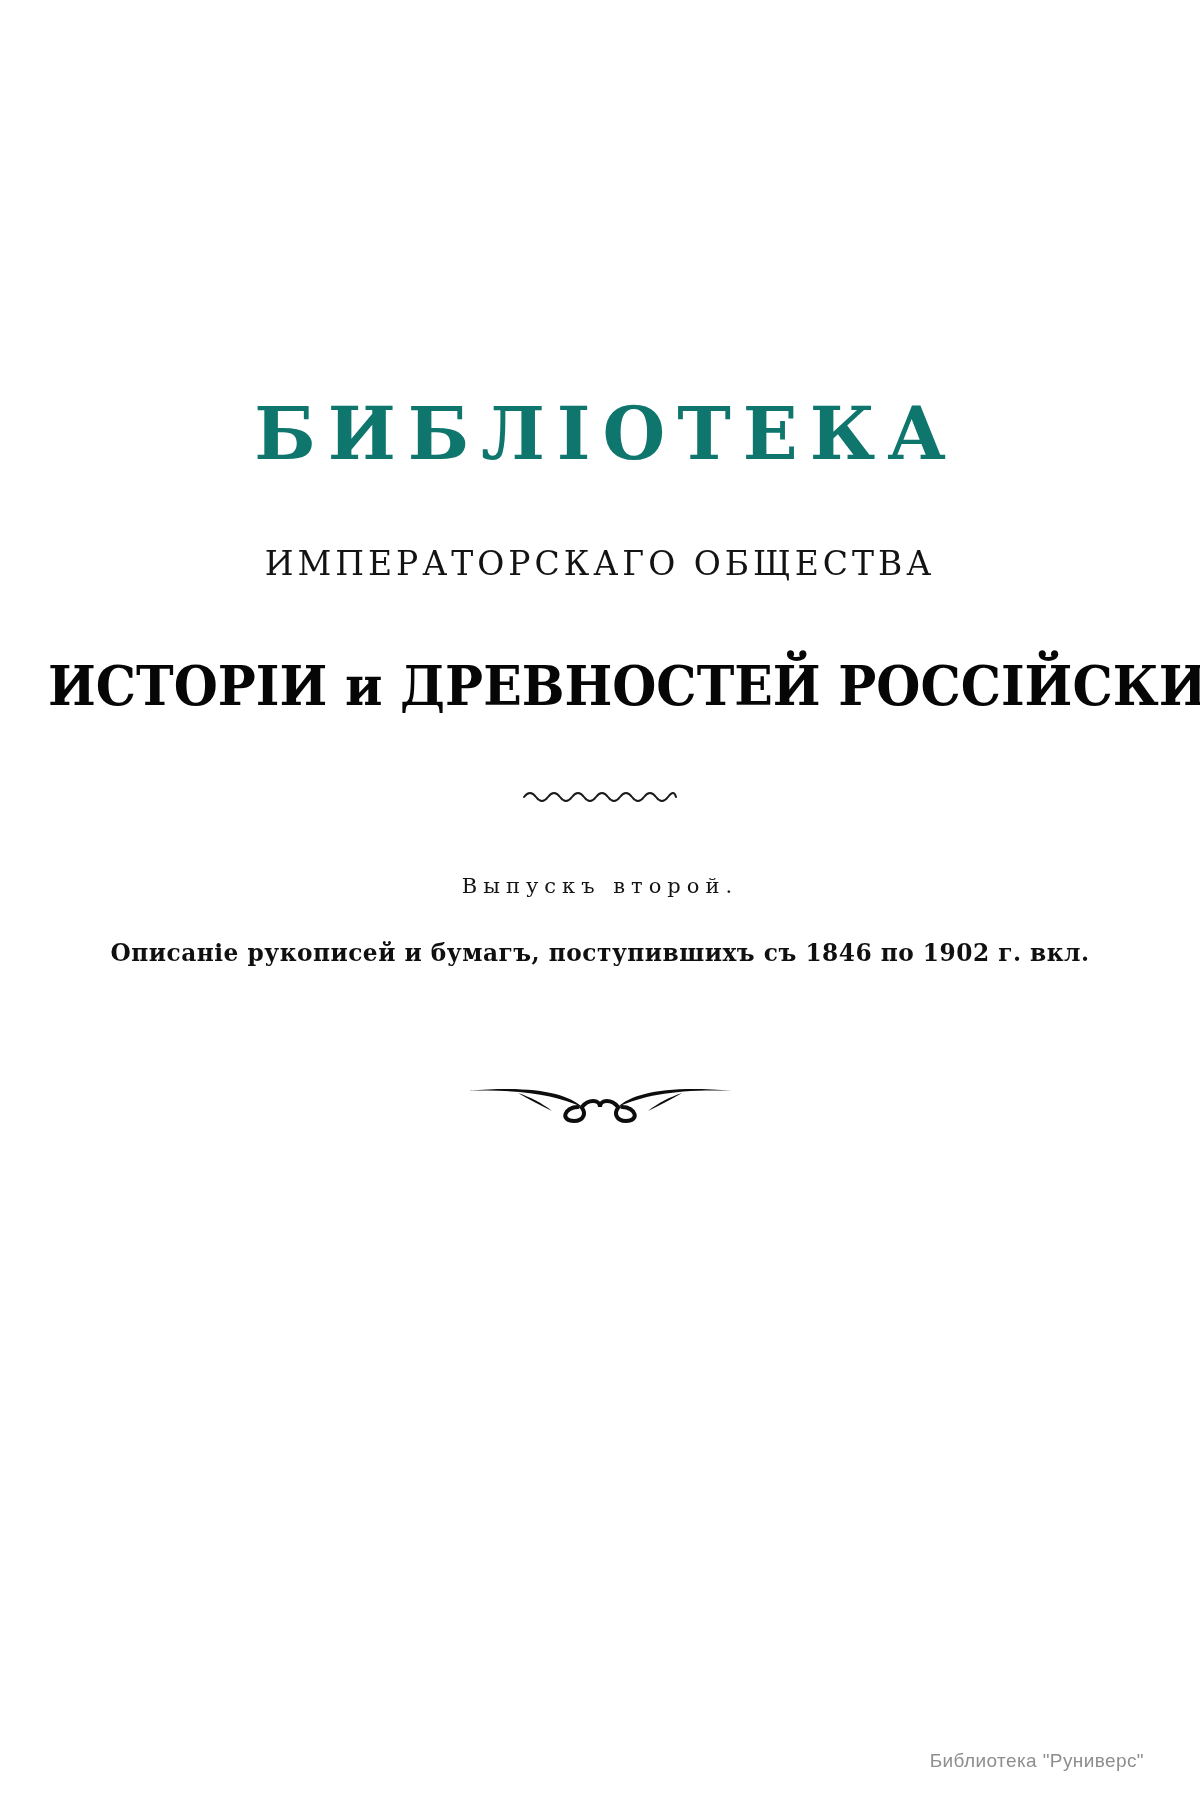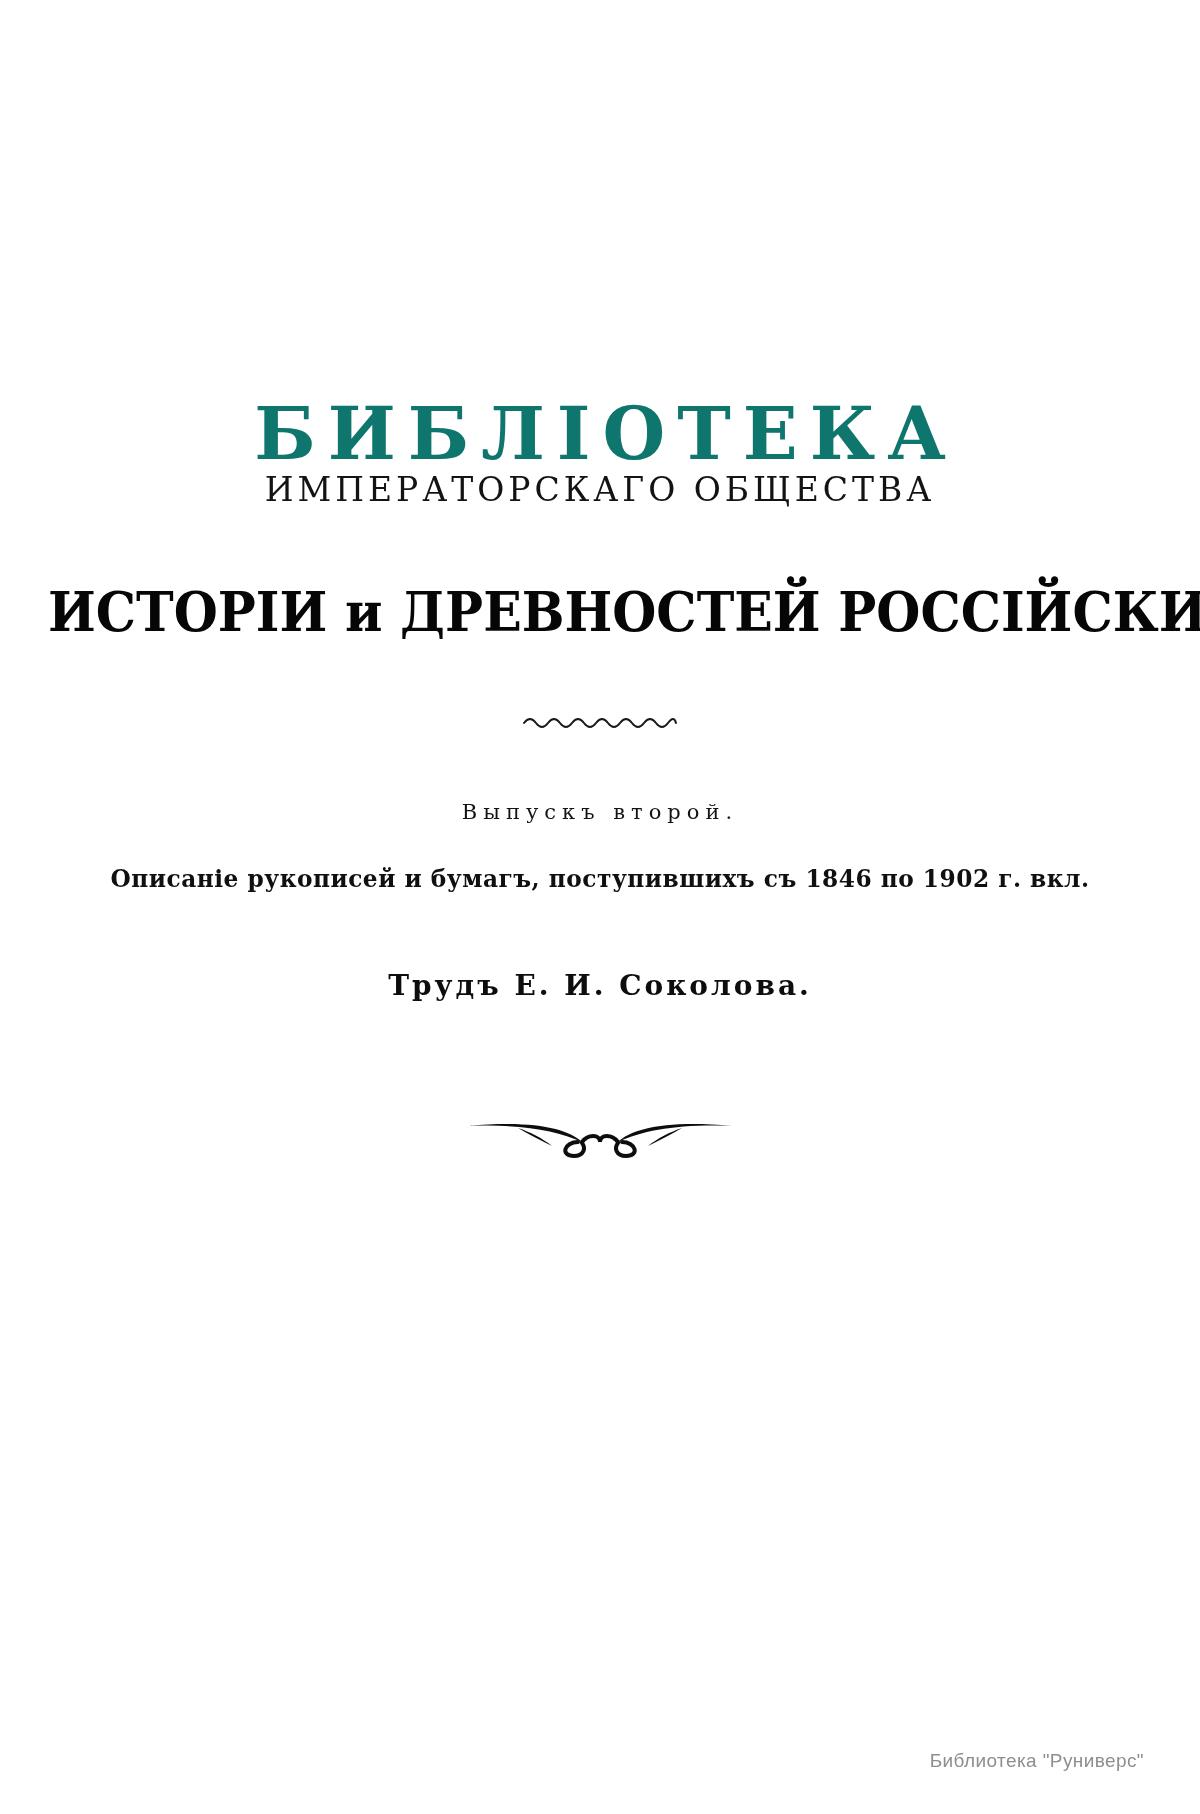--- a/index.html
+++ b/index.html
@@ -44,20 +44,21 @@
     font-weight: bold;
     font-size: 72px;
     letter-spacing: 12px;
     line-height: 1;
     color: #0f766e;
     text-indent: 12px;
     white-space: nowrap;
   }
 
   .title-sub1 {
+    margin-top: 74px;
     font-family: "DejaVu Serif", serif;
     font-weight: normal;
     font-size: 33px;
     letter-spacing: 4px;
     color: #131313;
     white-space: nowrap;
   }
 
   .title-sub2 {
     margin-top: 70px;
@@ -146,21 +147,20 @@
     <div class="rule-wavy">
       <svg width="160" height="20" viewBox="0 0 160 20" aria-hidden="true">
         <path d="M4 12 Q10 4 16 12 T28 12 T40 12 T52 12 T64 12 T76 12 T88 12 T100 12 T112 12 T124 12 T136 12 T148 12 T156 12" fill="none" stroke="#1a1a1a" stroke-width="2" stroke-linecap="round"></path>
       </svg>
     </div>
 
     <div class="issue-line">Выпускъ второй.</div>
 
     <div class="desc-line">Описаніе рукописей и бумагъ, поступившихъ съ 1846 по 1902 г. вкл.</div>
 
-    <div class="author-line">Трудъ Е. И. Соколова.</div>
 
     <div class="ornament">
       <svg width="280" height="56" viewBox="0 0 280 56" aria-hidden="true">
         <path d="M8 14 C60 12, 96 18, 122 30 C108 16, 70 8, 8 14 Z" fill="#0d0d0d"></path>
         <path d="M272 14 C220 12, 184 18, 158 30 C172 16, 210 8, 272 14 Z" fill="#0d0d0d"></path>
         <path d="M122 30 C128 22, 140 22, 140 30 C140 22, 152 22, 158 30" fill="none" stroke="#0d0d0d" stroke-width="4" stroke-linecap="round"></path>
         <path d="M118 30 C104 30, 100 44, 114 44 C124 44, 126 36, 122 31" fill="none" stroke="#0d0d0d" stroke-width="4" stroke-linecap="round"></path>
         <path d="M162 30 C176 30, 180 44, 166 44 C156 44, 154 36, 158 31" fill="none" stroke="#0d0d0d" stroke-width="4" stroke-linecap="round"></path>
         <path d="M58 16 C70 20, 82 26, 92 34 C80 28, 68 22, 58 16 Z" fill="#0d0d0d"></path>
         <path d="M222 16 C210 20, 198 26, 188 34 C200 28, 212 22, 222 16 Z" fill="#0d0d0d"></path>

